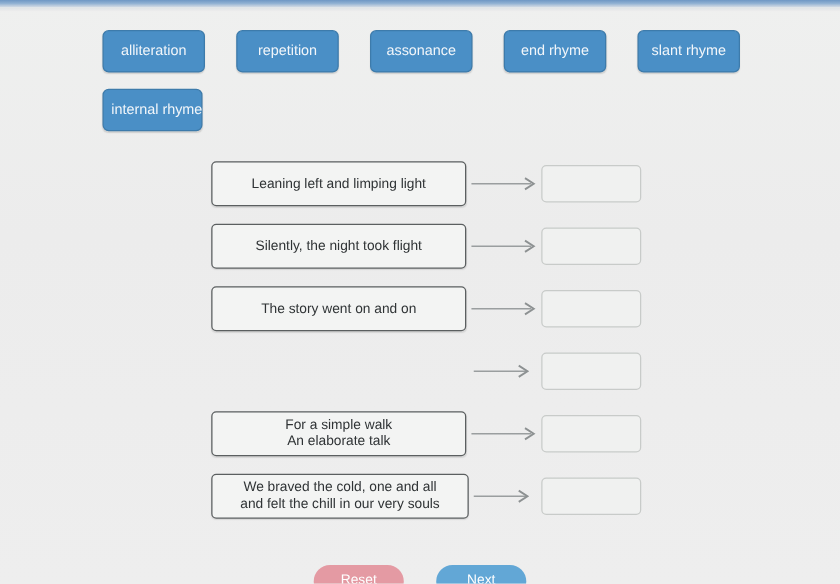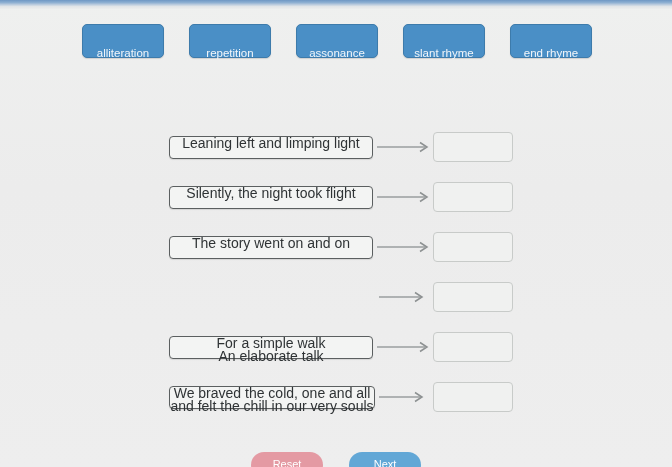--- a/index.html
+++ b/index.html
@@ -60,21 +60,21 @@
     border-radius: 5px;
     color: #f2f6fa;
     font-size: 11.5px;
     line-height: 32px;
     text-align: center;
     margin-right: 25px;
     box-shadow: 0 1px 1px rgba(0,0,0,0.13);
     cursor: move;
     user-select: none;
     white-space: nowrap;
-    padding: 12px 6px;
+    padding: 0 6px;
   }
   .tag.w-wide { width: 82px; }
   .tag.w-snug { width: 80px; }
 
   
   .rows {
     position: absolute;
     left: 0;
     top: 128px;
     width: 672px;
@@ -82,31 +82,31 @@
   .row {
     position: relative;
     height: 38px;
     margin-bottom: 12px;
     display: flex;
     align-items: center;
   }
   .phrase {
     position: absolute;
     left: 169px;
-    height: 23px;
+    height: 36px;
     box-sizing: border-box;
     border: 1.5px solid #5b5f60;
     border-radius: 4px;
     background: #f3f4f3;
     color: #2f3335;
-    font-size: 14px;
+    font-size: 11px;
     display: flex;
     flex-direction: column;
     align-items: center;
-    justify-content: flex-start;
+    justify-content: center;
     text-align: center;
     line-height: 13px;
     box-shadow: 0 1px 1px rgba(0,0,0,0.10);
     cursor: default;
     user-select: none;
   }
   .phrase.w-std  { width: 204px; }
   .phrase.w-long { width: 206px; }
   .phrase .line { display: block; white-space: nowrap; }
 
@@ -171,22 +171,25 @@
 <div id="page">
 
   <div class="top-bar"></div>
   <div class="top-bar-shadow"></div>
 
   <div class="tag-area">
     <div class="tag-row">
       <div class="tag w-wide">alliteration</div>
       <div class="tag w-wide">repetition</div>
       <div class="tag w-wide">assonance</div>
+      <div class="tag w-wide">end rhyme</div>
       <div class="tag w-wide">slant rhyme</div>
-      <div class="tag w-wide">end rhyme</div>
+    </div>
+    <div class="tag-row">
+      <div class="tag w-snug">internal rhyme</div>
     </div>
   </div>
 
   <div class="rows">
 
     <div class="row">
       <div class="phrase w-std">
         <span class="line">Leaning left and limping light</span>
       </div>
       <svg class="connector" viewBox="0 0 56 12">

